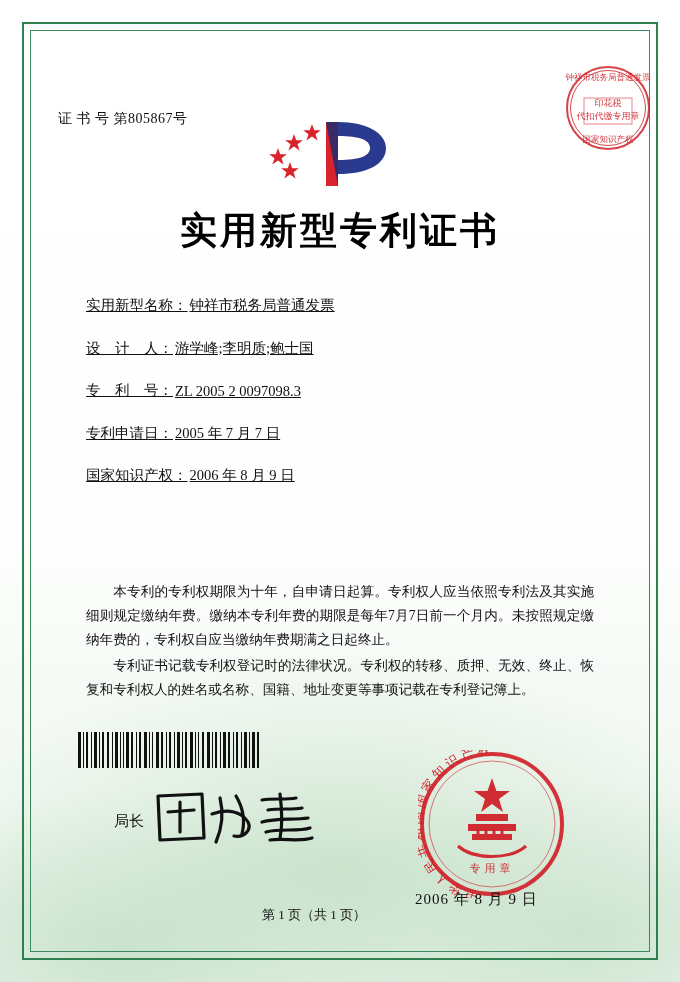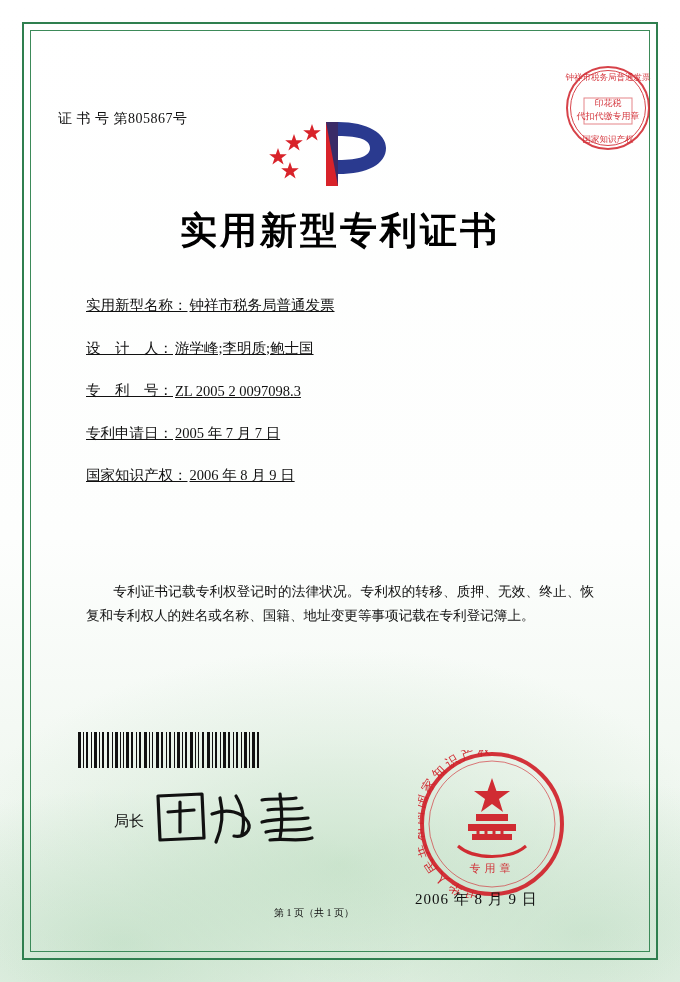--- a/index.html
+++ b/index.html
@@ -177,21 +177,21 @@
     color: #111;
     letter-spacing: 1px;
   }
 
   .page-footer {
     position: absolute;
     left: 0;
     top: 906px;
     width: 628px;
     text-align: center;
-    font-size: 10px;
+    font-size: 13px;
     color: #111;
   }
 </style>
 </head>
 <body>
 
 <div id="certificate">
 
   <div class="frame-outer"></div>
   <div class="frame-inner"></div>
@@ -247,20 +247,21 @@
       <span class="field-label">专利申请日：</span>
       <span class="field-value">2005 年 7 月 7 日</span>
     </div>
     <div class="field-row">
       <span class="field-label">国家知识产权：</span>
       <span class="field-value">2006 年 8 月 9 日</span>
     </div>
   </div>
 
   <div class="body-text">
+    <p>本专利的专利权期限为十年，自申请日起算。专利权人应当依照专利法及其实施细则规定缴纳年费。缴纳本专利年费的期限是每年7月7日前一个月内。未按照规定缴纳年费的，专利权自应当缴纳年费期满之日起终止。</p>
     <p>专利证书记载专利权登记时的法律状况。专利权的转移、质押、无效、终止、恢复和专利权人的姓名或名称、国籍、地址变更等事项记载在专利登记簿上。</p>
   </div>
 
   <div class="barcode">
     <div class="bar" style="left:0px;width:3px;"></div>
     <div class="bar" style="left:5px;width:1px;"></div>
     <div class="bar" style="left:8px;width:2px;"></div>
     <div class="bar" style="left:13px;width:1px;"></div>
     <div class="bar" style="left:16px;width:3px;"></div>
     <div class="bar" style="left:21px;width:1px;"></div>

